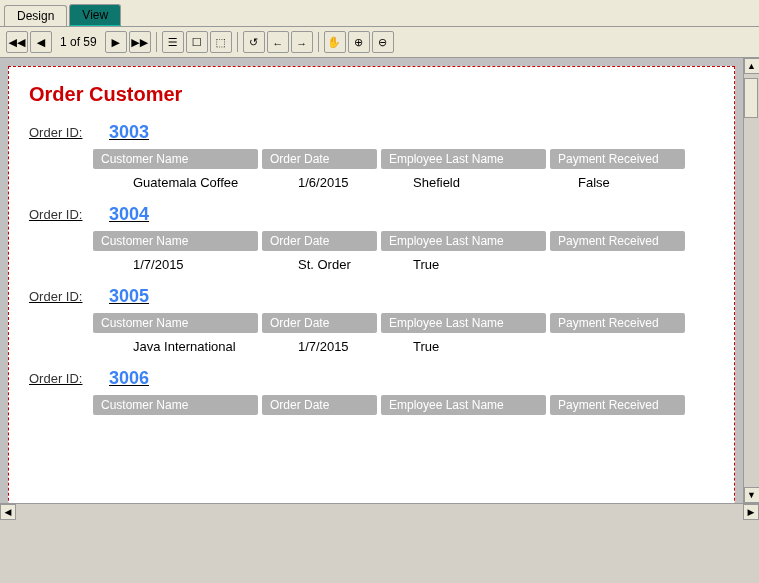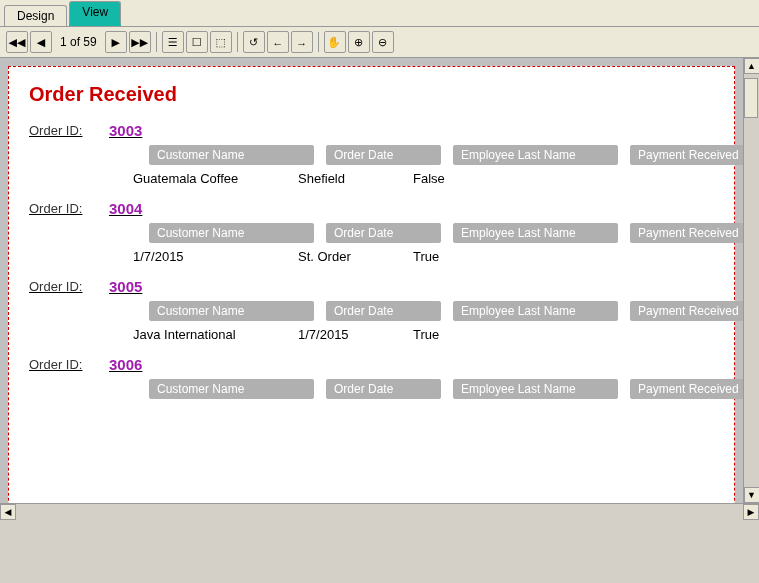--- a/index.html
+++ b/index.html
@@ -25,22 +25,22 @@
       padding: 3px 12px;
       border: 1px solid #999;
       border-bottom: none;
       background: #ece9d8;
       cursor: pointer;
       font-size: 12px;
       margin-right: 2px;
       border-radius: 3px 3px 0 0;
     }
     .tab.active {
-      background: #14b8a6;
-      border-bottom: 4px solid #14b8a6;
+      background: #0f766e;
+      border-bottom: 1px solid #14b8a6;
       z-index: 1;
     }
 
     
     .toolbar {
       display: flex;
       align-items: center;
       background: #ece9d8;
       border-top: 1px solid #999;
       border-bottom: 1px solid #999;
@@ -111,31 +111,31 @@
       align-items: center;
       margin-bottom: 6px;
       text-decoration: underline;
     }
     .order-id-label {
       color: #333;
       font-size: 13px;
       width: 80px;
     }
     .order-id-value {
-      color: #a21caf;
-      font-size: 15px;
+      color: #3b82f6;
+      font-size: 18px;
       font-weight: bold;
     }
 
     .column-headers {
       display: grid;
       grid-template-columns: 165px 115px 165px 135px;
-      gap: 12px;
+      gap: 4px;
       margin-bottom: 4px;
-      margin-left: 120px;
+      margin-left: 64px;
     }
 
     .col-header {
       background: #b0b0b0;
       color: #fff;
       font-size: 12px;
       padding: 3px 8px;
       border-radius: 2px;
       text-align: left;
     }
@@ -238,35 +238,36 @@
     <button class="toolbar-btn" title="Forward">→</button>
     <div class="toolbar-sep"></div>
     <button class="toolbar-btn" title="Pan">✋</button>
     <button class="toolbar-btn" title="Zoom In">⊕</button>
     <button class="toolbar-btn" title="Zoom Out">⊖</button>
   </div>
 
   <div class="main-area">
     <div class="content-scroll">
       <div class="report-page">
-        <div class="report-title">Order Received</div>
+        <div class="report-title">Order Customer</div>
 
         <div class="order-block">
           <div class="order-id-row">
             <span class="order-id-label">Order ID:</span>
             <span class="order-id-value">3003</span>
           </div>
           <div class="column-headers">
             <div class="col-header">Customer Name</div>
             <div class="col-header">Order Date</div>
             <div class="col-header">Employee Last Name</div>
             <div class="col-header">Payment Received</div>
           </div>
           <div class="data-row">
             <div class="data-cell">Guatemala Coffee</div>
+            <div class="data-cell">1/6/2015</div>
             <div class="data-cell">Shefield</div>
             <div class="data-cell">False</div>
           </div>
         </div>
 
         <div class="order-block">
           <div class="order-id-row">
             <span class="order-id-label">Order ID:</span>
             <span class="order-id-value">3004</span>
           </div>

